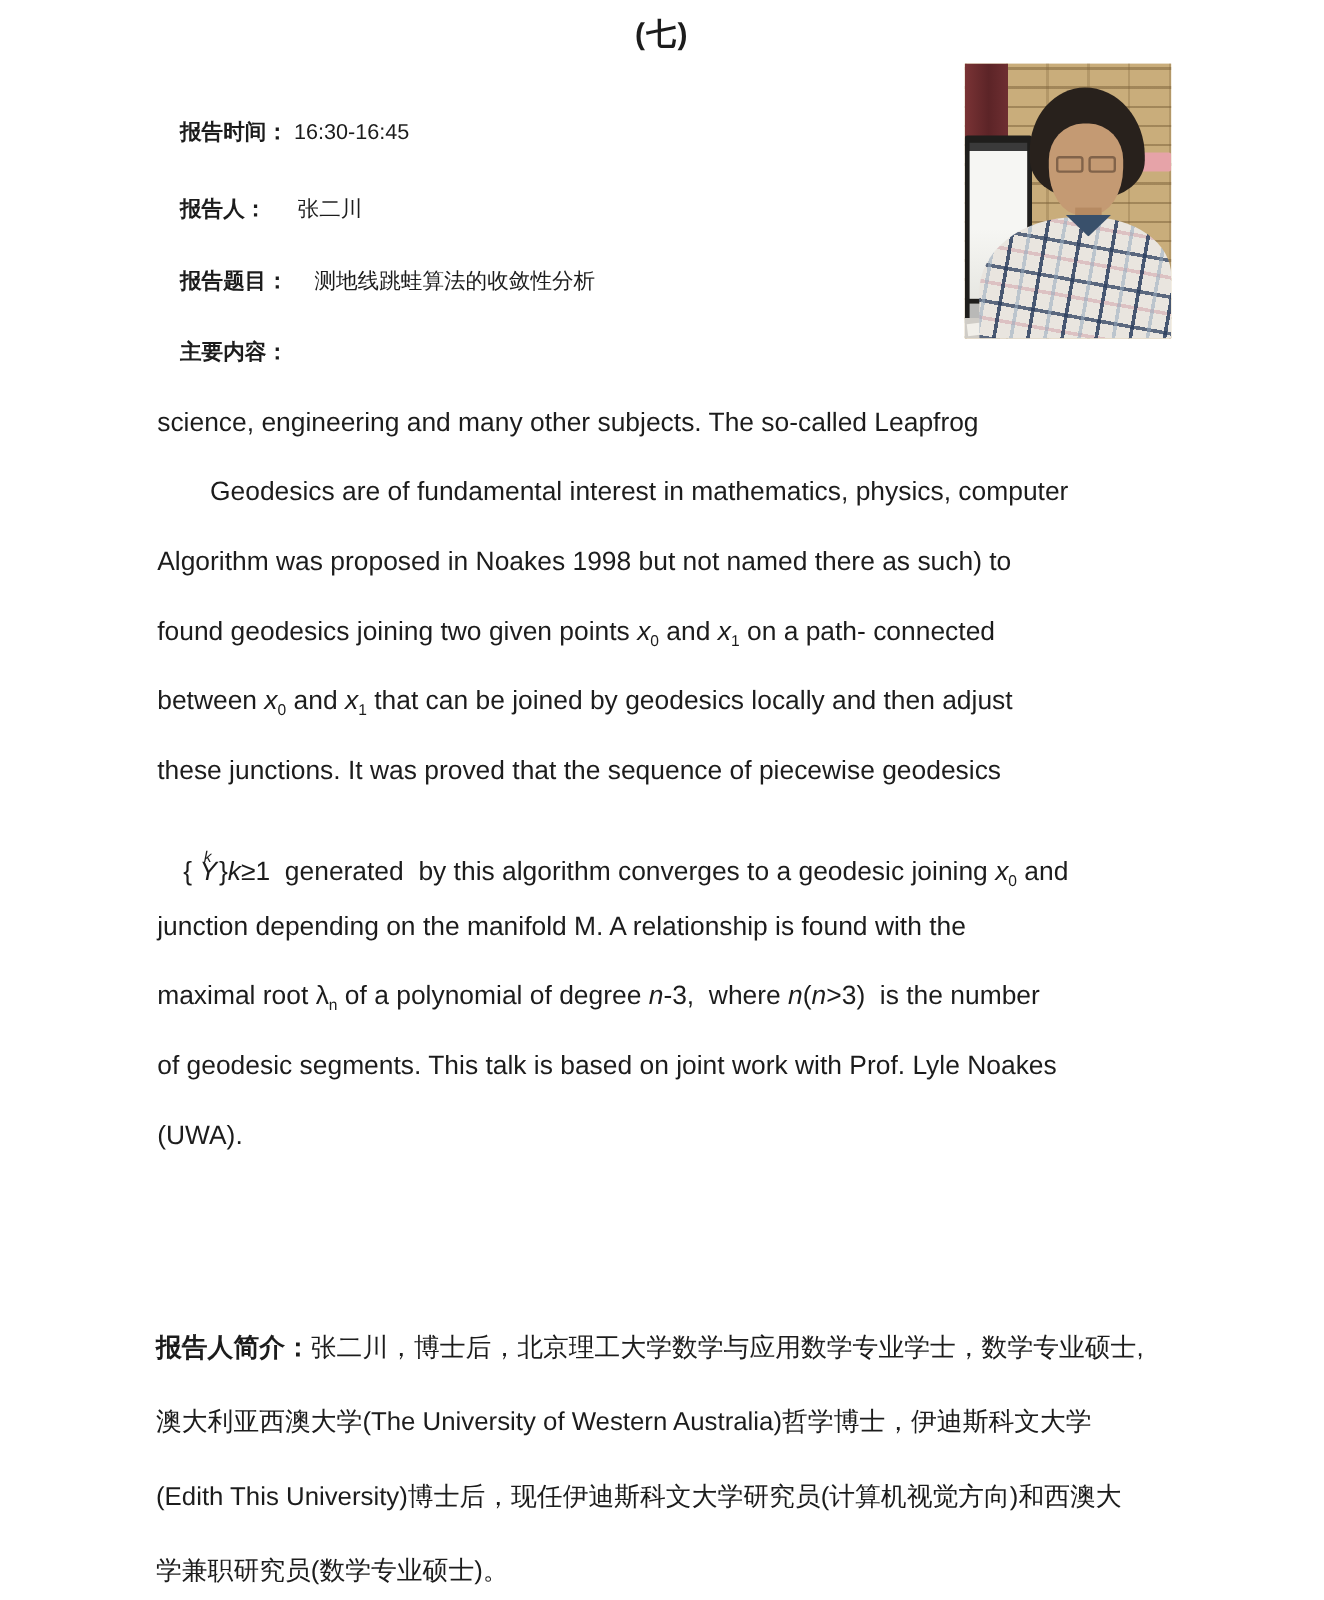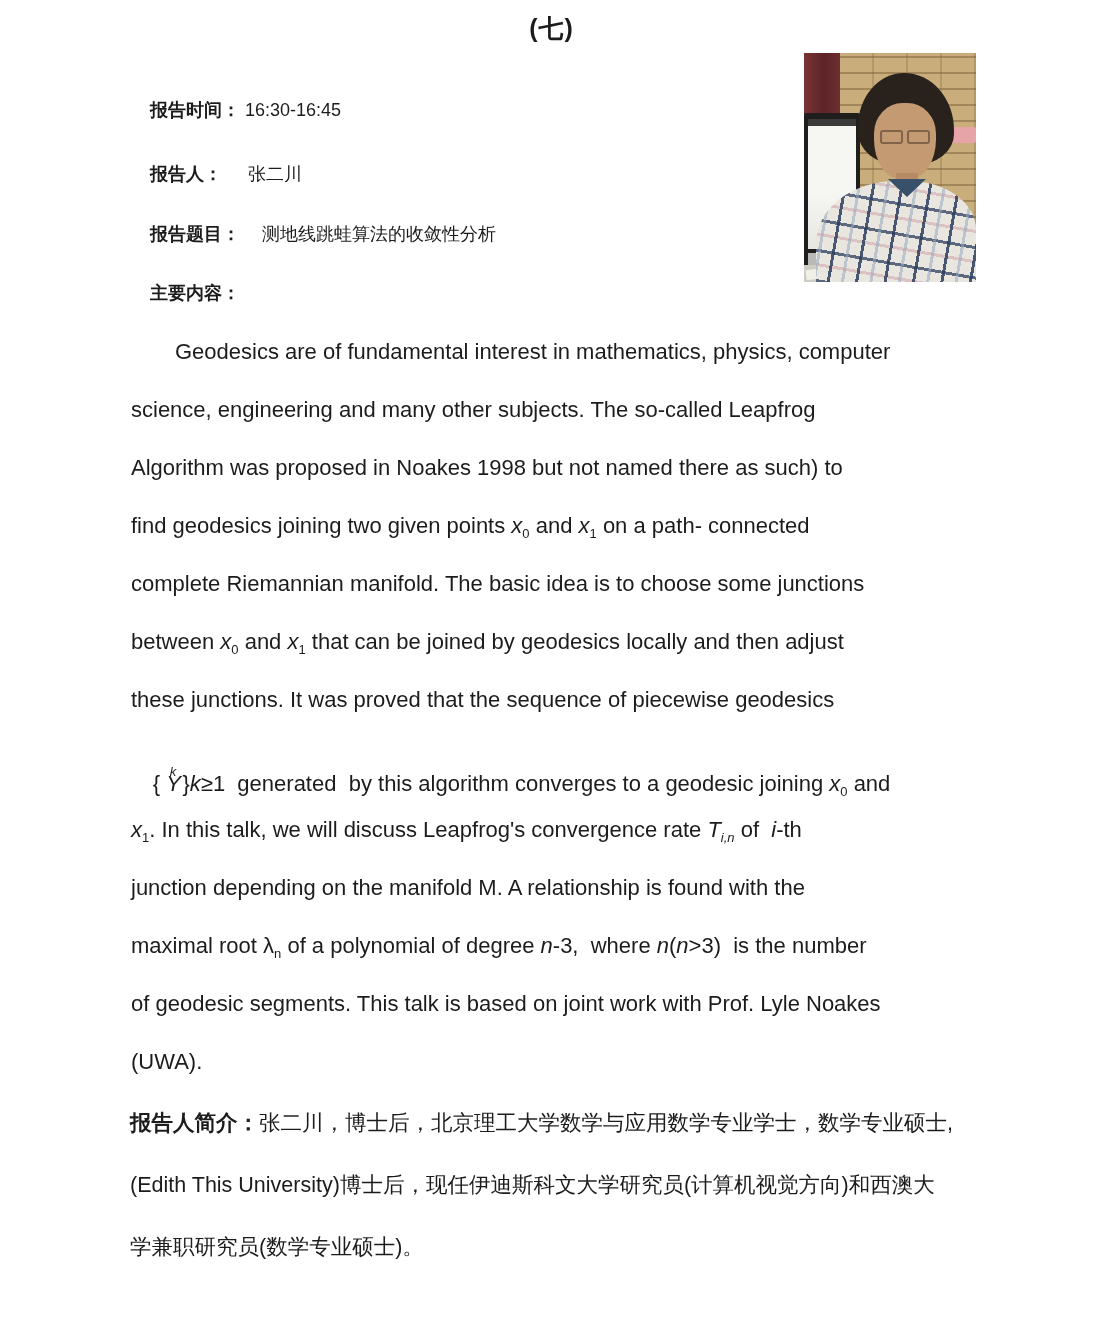--- a/index.html
+++ b/index.html
@@ -126,34 +126,33 @@
     <div class="hair"></div>
     <div class="face">
       <div class="glasses"></div>
     </div>
     <div class="neck"></div>
     <div class="shirt"></div>
     <div class="collar"></div>
   </div>
 
   <div class="abstract">
+      <div class="tline"><span class="s-n">science, engineering and many other subjects. The so-called Leapfrog</span></div>
       <div class="tline indent"><span class="s-n">Geodesics are of fundamental interest in mathematics, physics, computer</span></div>
-      <div class="tline"><span class="s-n">science, engineering and many other subjects. The so-called Leapfrog</span></div>
       <div class="tline"><span class="s-n">Algorithm was proposed in Noakes 1998 but not named there as such) to</span></div>
-      <div class="tline"><span class="s-n">find geodesics joining two given points </span><span class="s-i">x</span><span class="s-sub">0</span><span class="s-n"> and </span><span class="s-i">x</span><span class="s-sub">1</span><span class="s-n"> on a path- connected</span></div>
-      <div class="tline"><span class="s-n">complete Riemannian manifold. The basic idea is to choose some junctions</span></div>
+      <div class="tline"><span class="s-n">found geodesics joining two given points </span><span class="s-i">x</span><span class="s-sub">0</span><span class="s-n"> and </span><span class="s-i">x</span><span class="s-sub">1</span><span class="s-n"> on a path- connected</span></div>
       <div class="tline"><span class="s-n">between </span><span class="s-i">x</span><span class="s-sub">0</span><span class="s-n"> and </span><span class="s-i">x</span><span class="s-sub">1</span><span class="s-n"> that can be joined by geodesics locally and then adjust</span></div>
       <div class="tline"><span class="s-n">these junctions. It was proved that the sequence of piecewise geodesics</span></div>
       <div class="tline gap"><span class="s-n">{ </span><span class="s-i">Y</span><span class="s-supk">k</span><span class="s-n"> }</span><span class="s-i">k</span><span class="s-n">≥1  generated  by this algorithm converges to a geodesic joining </span><span class="s-i">x</span><span class="s-sub">0</span><span class="s-n"> and</span></div>
-      <div class="tline"><span class="s-i">x</span><span class="s-sub">1</span><span class="s-n">. In this talk, we will discuss Leapfrog's convergence rate </span><span class="s-i">T</span><span class="s-subi">i,n</span><span class="s-n"> of  </span><span class="s-i">i</span><span class="s-n">-th</span></div>
       <div class="tline"><span class="s-n">junction depending on the manifold M. A relationship is found with the</span></div>
       <div class="tline"><span class="s-n">maximal root λ</span><span class="s-sub">n</span><span class="s-n"> of a polynomial of degree </span><span class="s-i">n</span><span class="s-n">-3,  where </span><span class="s-i">n</span><span class="s-n">(</span><span class="s-i">n</span><span class="s-n">&gt;3)  is the number</span></div>
       <div class="tline"><span class="s-n">of geodesic segments. This talk is based on joint work with Prof. Lyle Noakes</span></div>
       <div class="tline"><span class="s-n">(UWA).</span></div>
     </div>
 
   <div class="bio">
       <div class="tline"><span class="s-b">报告人简介：</span><span class="s-n">张二川，博士后，北京理工大学数学与应用数学专业学士，数学专业硕士,</span></div>
+      <div class="tline"><span class="s-n">澳大利亚西澳大学(The University of Western Australia)哲学博士，伊迪斯科文大学</span></div>
       <div class="tline"><span class="s-n">(Edith This University)博士后，现任伊迪斯科文大学研究员(计算机视觉方向)和西澳大</span></div>
       <div class="tline"><span class="s-n">学兼职研究员(数学专业硕士)。</span></div>
     </div>
 
 </div>
 
 </body></html>

